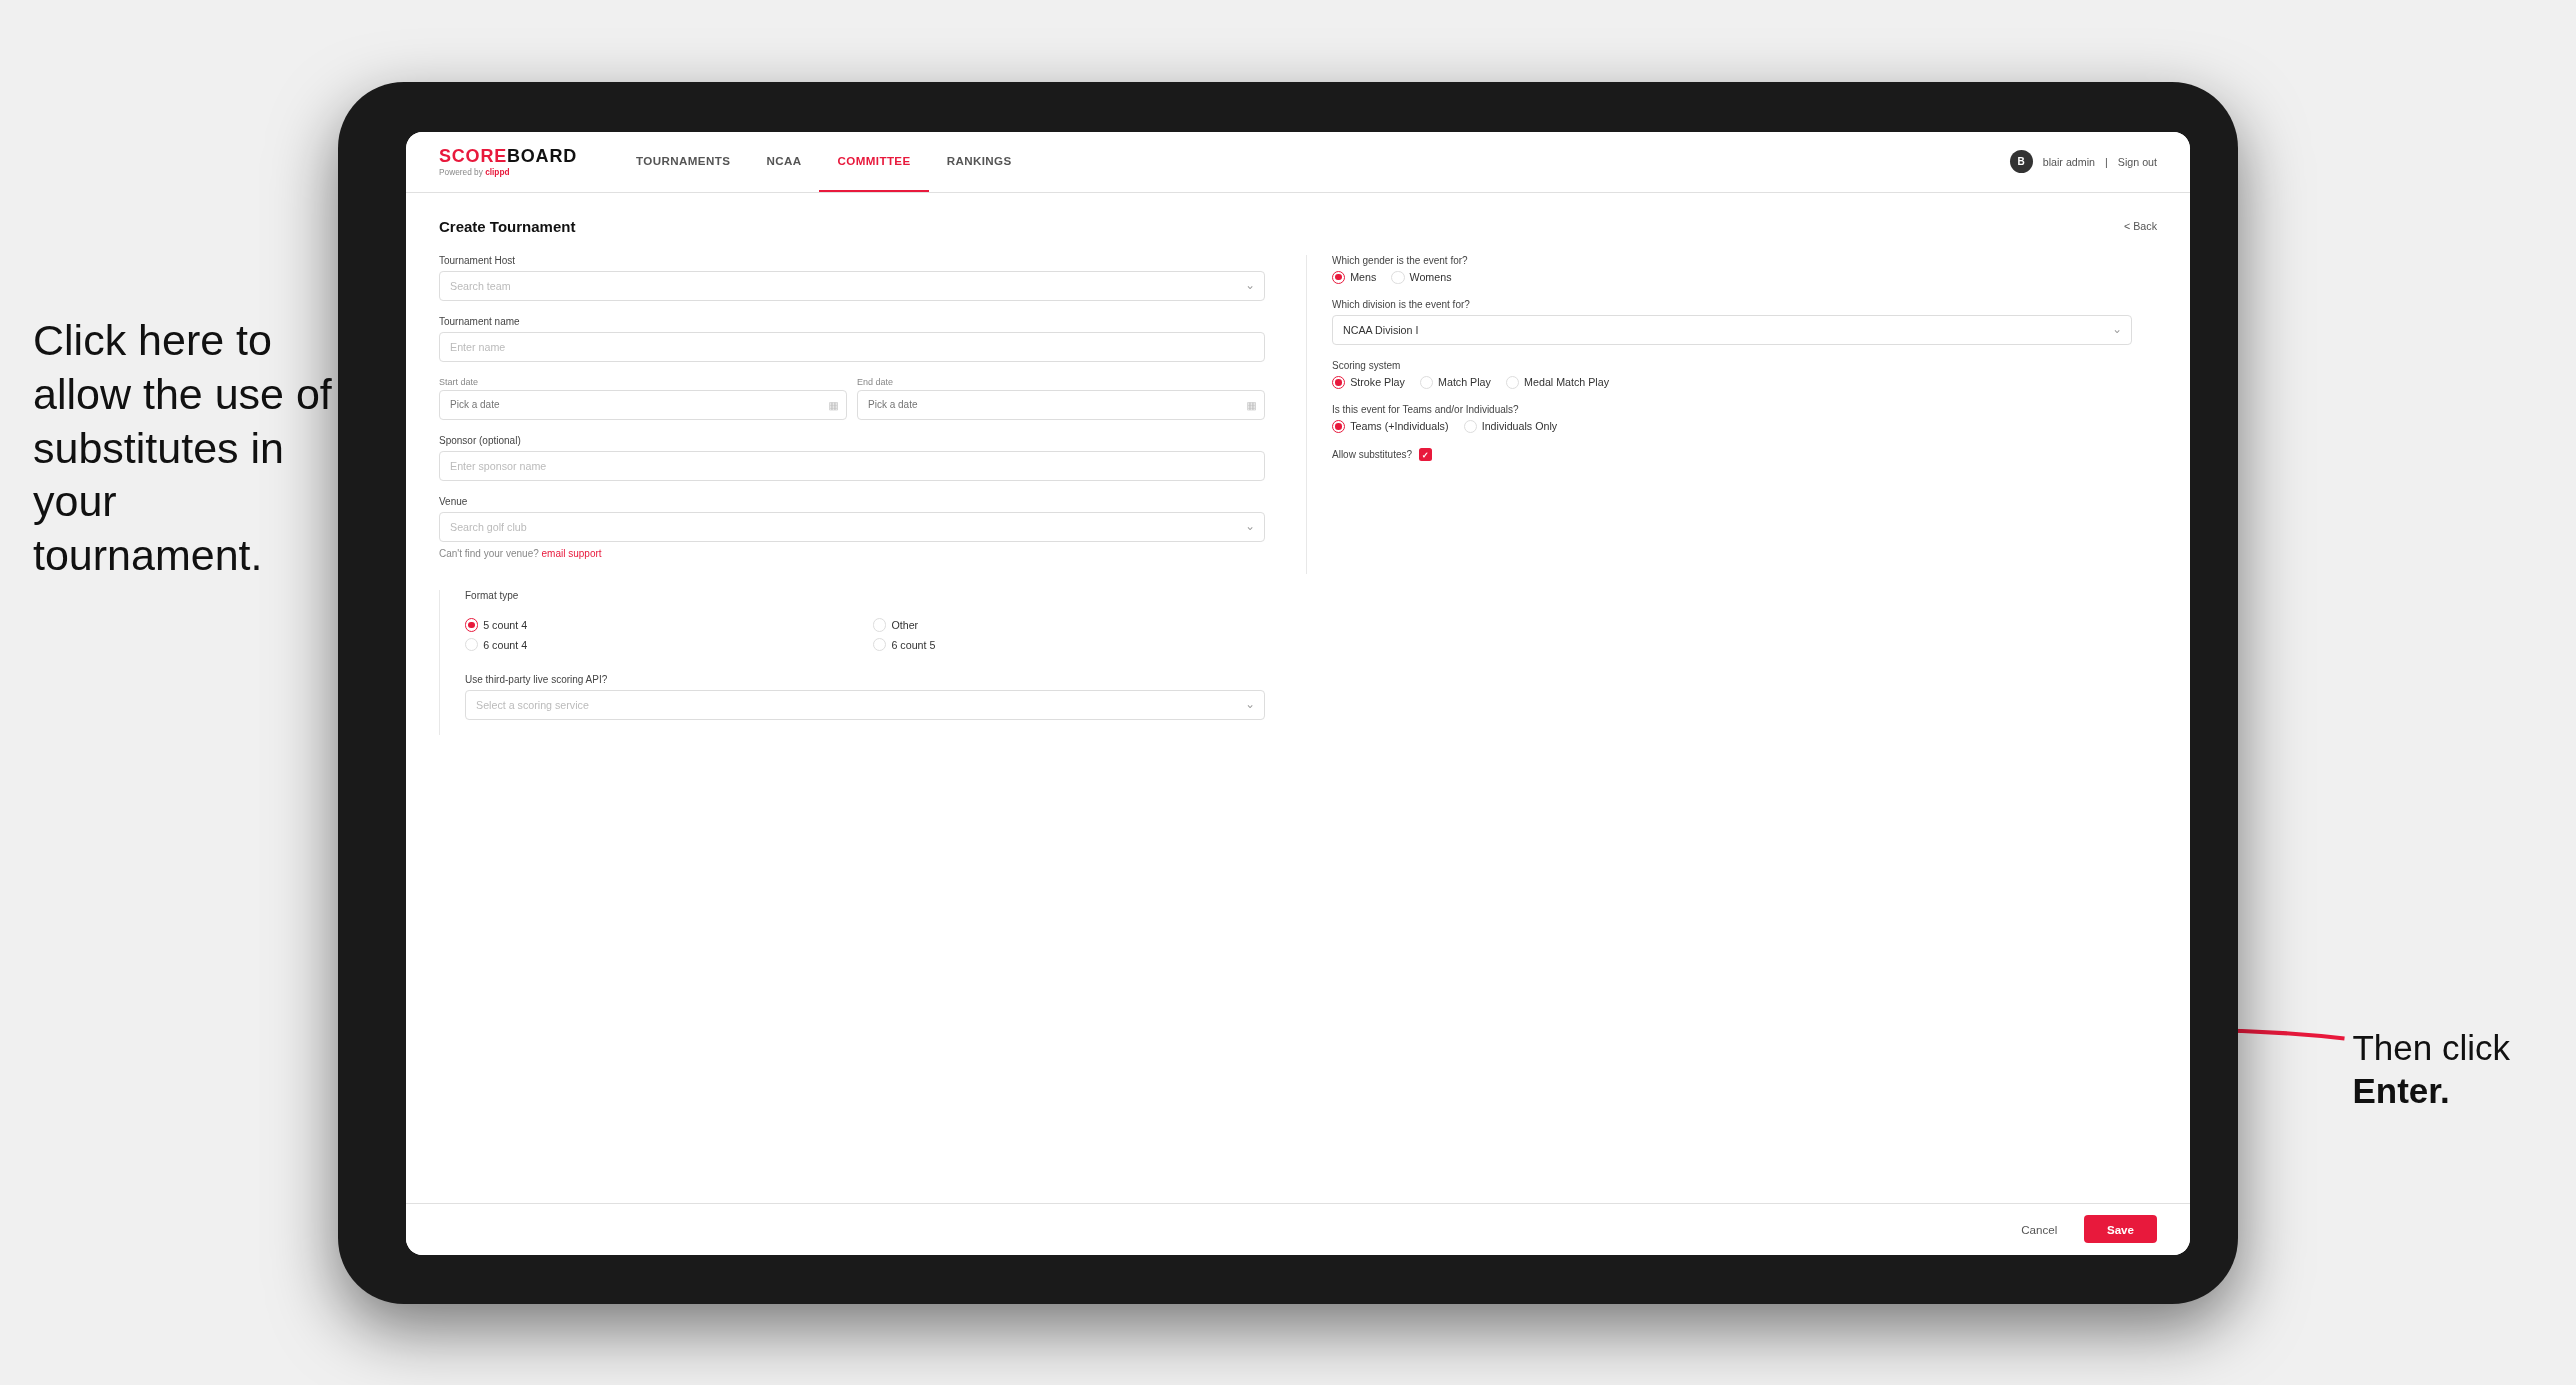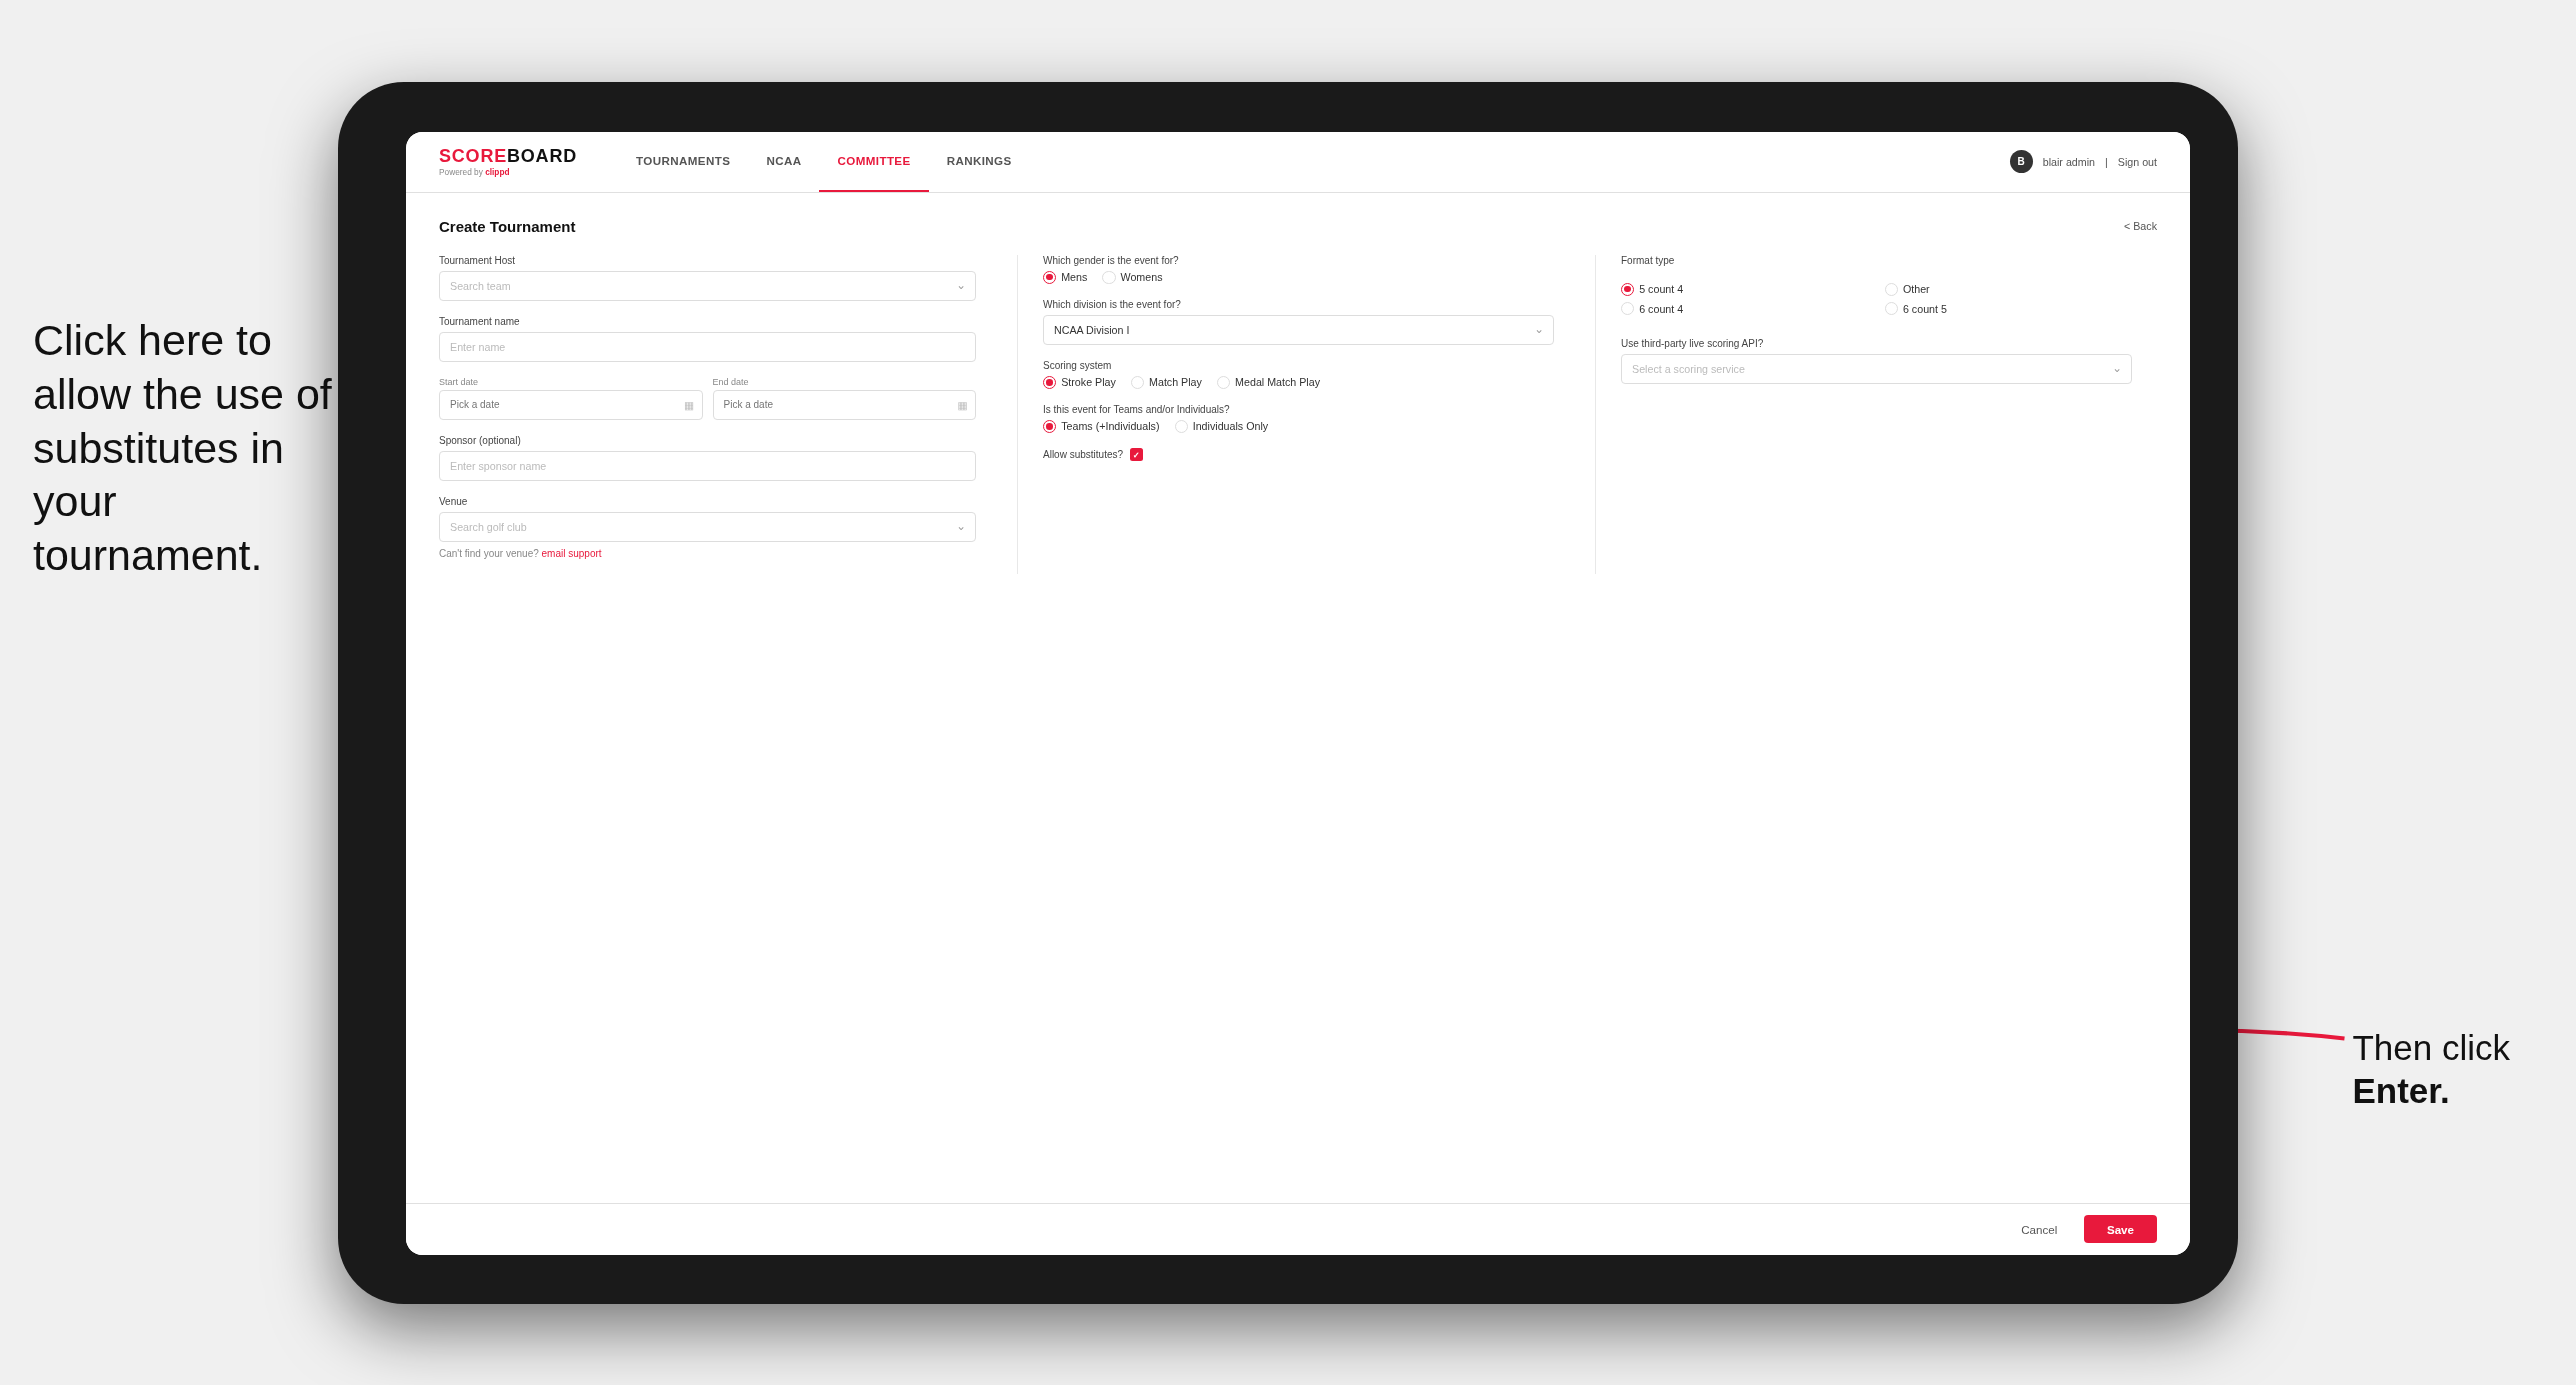--- a/index.html
+++ b/index.html
@@ -177,21 +177,21 @@
       color: #555;
       cursor: pointer;
       display: flex;
       align-items: center;
       gap: 3.3px;
     }
 
     
     .form-grid {
       display: grid;
-      grid-template-columns: 1fr 1fr 1fr;
+      grid-template-columns: 1fr 1fr;
       gap: 16px;
     }
 
     .form-col {
       padding-right: 25px;
     }
     .form-col:last-child {
       padding-right: 0;
     }
 

